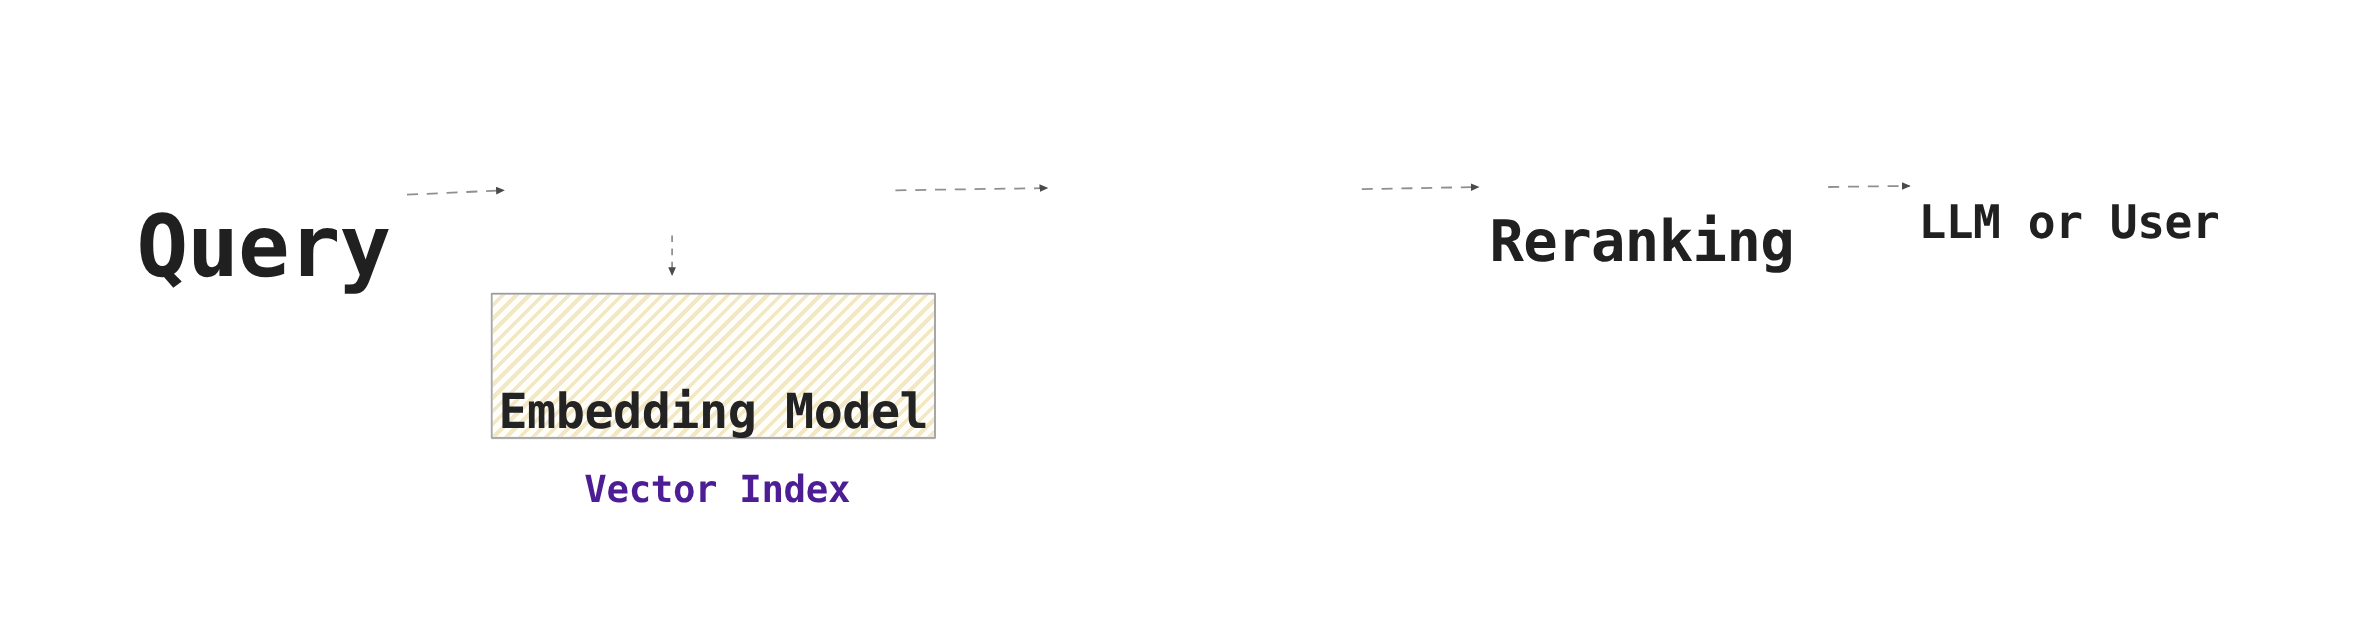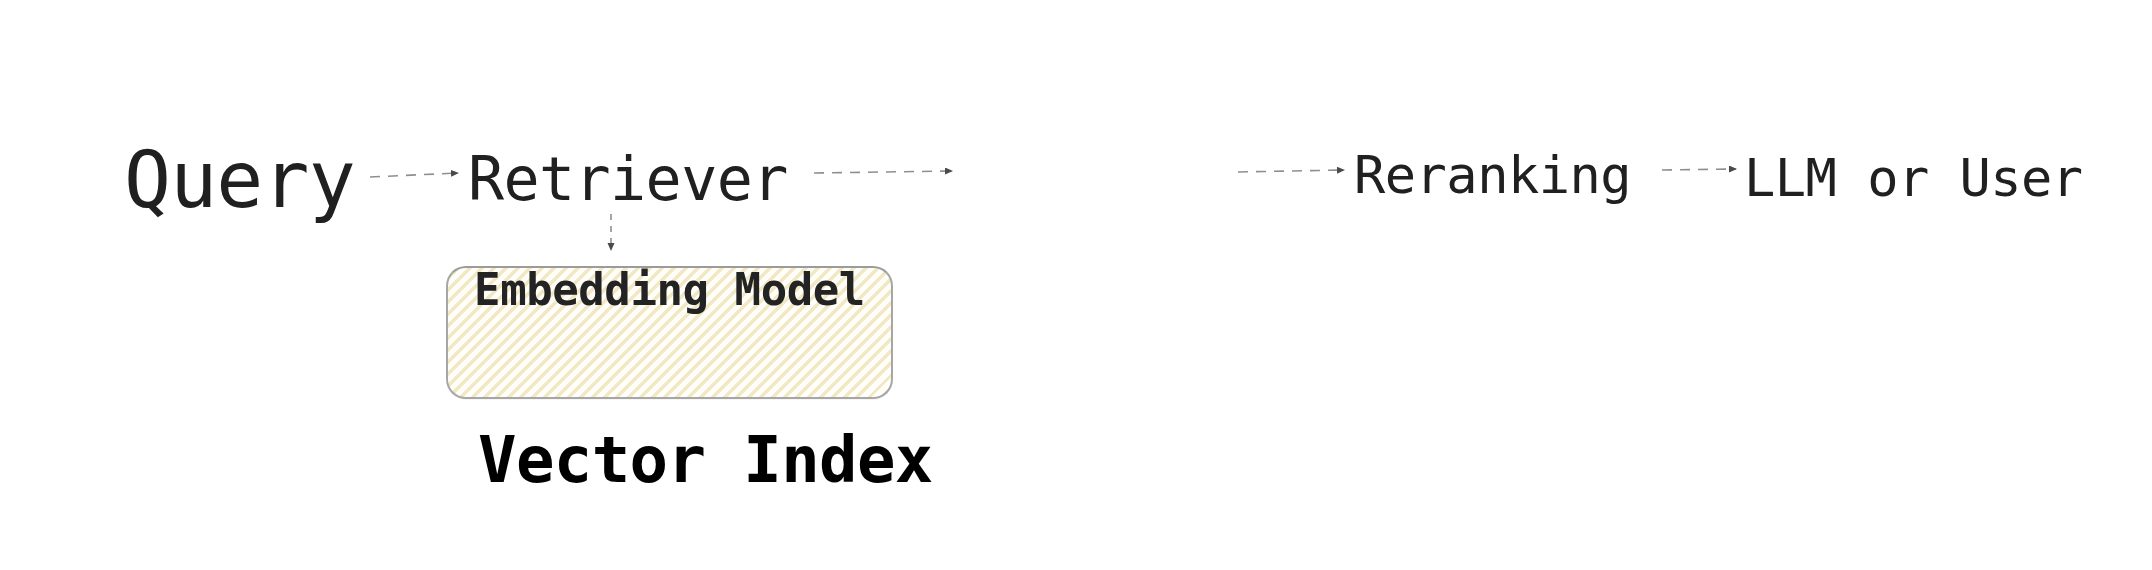--- a/index.html
+++ b/index.html
@@ -8,76 +8,77 @@
     position: relative;
     width: 2152px;
     height: 570px;
     background: #ffffff;
     overflow: hidden;
     font-family: "DejaVu Sans Mono", "Liberation Mono", monospace;
   }
   .node-label {
     position: absolute;
     line-height: 1;
-    font-weight: 400;
+    font-weight: 700;
     color: #202020;
     white-space: nowrap;
     letter-spacing: -0.01em;
+    margin-top: 45px;
   }
   .node-query     { left: 124px;  top: 141px; font-size: 78px; }
   .node-retriever { left: 468px;  top: 149px; font-size: 60px; }
   .node-results   { left: 962px;  top: 147px; font-size: 59px; }
   .node-reranking { left: 1354px; top: 149px; font-size: 52px; }
-  .node-llm       { left: 1744px; top: 152px; font-size: 52px; }
+  .node-llm       { left: 1744px; top: 136px; font-size: 42px; }
 
   .connector-layer {
     position: absolute;
     left: 0; top: 0;
     width: 2152px; height: 570px;
     pointer-events: none;
   }
 
   .embedding-box {
     position: absolute;
     left: 446px;
     top: 266px;
-    width: 447px;
+    width: 405px;
     height: 133px;
     border: 2px solid #a6a6a6;
     border-top-color: #9b9b9b;
-    border-radius: 20px;
+    border-radius: 2px;
     background: repeating-linear-gradient(
       135deg,
       #fffef8 0px,
       #fffef8 5px,
       #f2e8c6 5px,
       #f2e8c6 8.5px
     );
     display: flex;
-    align-items: flex-start;
+    align-items: flex-end;
     justify-content: center;
     box-shadow: 0 1px 0 rgba(0,0,0,0.04);
   }
   .embedding-box-label {
     font-size: 44px;
     font-weight: 700;
     color: #232323;
     line-height: 1;
     white-space: nowrap;
     letter-spacing: -0.01em;
   }
   .vector-index-label {
     position: absolute;
     left: 478px;
     top: 428px;
     width: 348px;
     text-align: center;
-    font-size: 64px;
+    font-size: 34px;
     font-weight: 700;
-    color: #000000;
+    color: #4c1d95;
     line-height: 1;
     white-space: nowrap;
     letter-spacing: -0.01em;
   }
 </style>
 </head>
 <body>
 
 <div class="canvas">
 
@@ -91,21 +92,20 @@
       <path d="M370,177 L458,173" marker-end="url(#arrow)"></path>
       <path d="M814,173 L952,171" marker-end="url(#arrow)"></path>
       <path d="M1238,172 L1344,170" marker-end="url(#arrow)"></path>
       <path d="M1662,170 L1736,169" marker-end="url(#arrow)"></path>
       <path stroke-dasharray="6 6" d="M611,214 L611,250" marker-end="url(#arrow)"></path>
     </g>
   </svg>
 
   <div class="node-label node-query">Query</div>
 
-  <div class="node-label node-retriever">Retriever</div>
 
 
   <div class="node-label node-reranking">Reranking</div>
 
   <div class="node-label node-llm">LLM or User</div>
 
   <div class="embedding-box">
     <span class="embedding-box-label">Embedding Model</span>
   </div>
 

